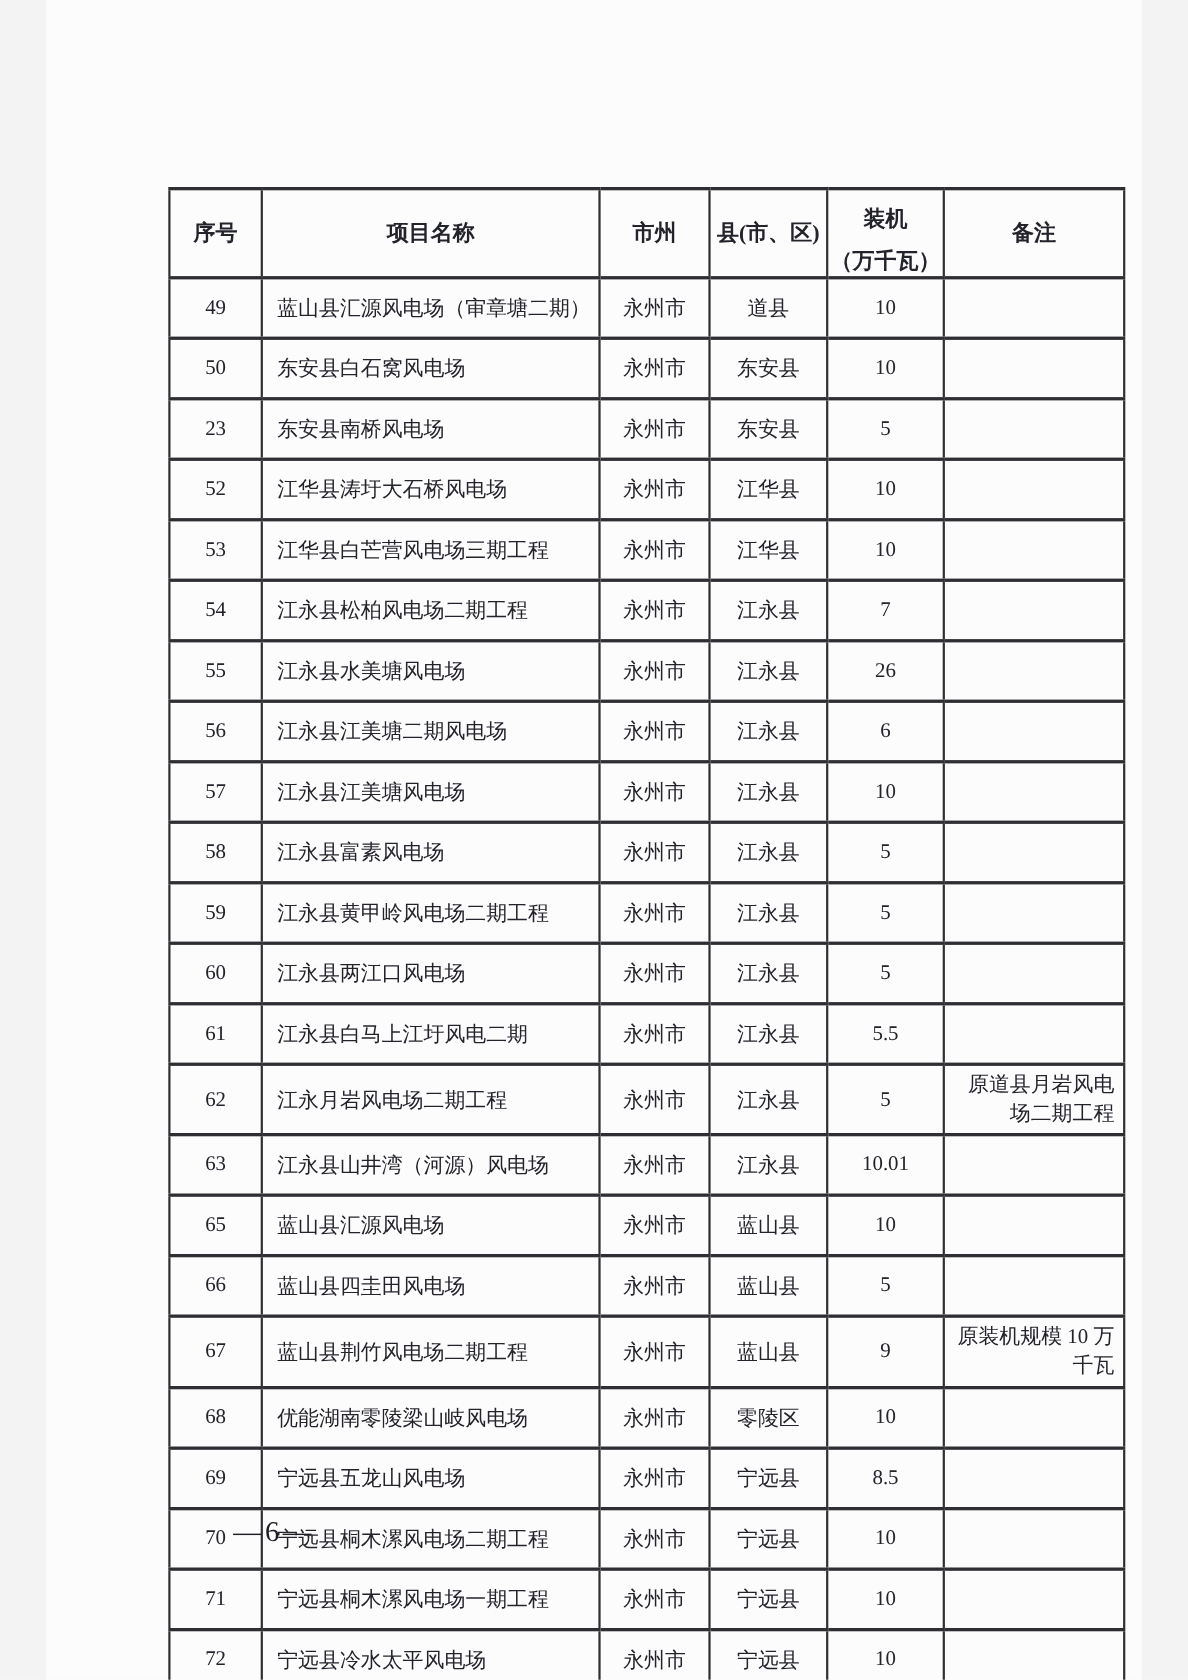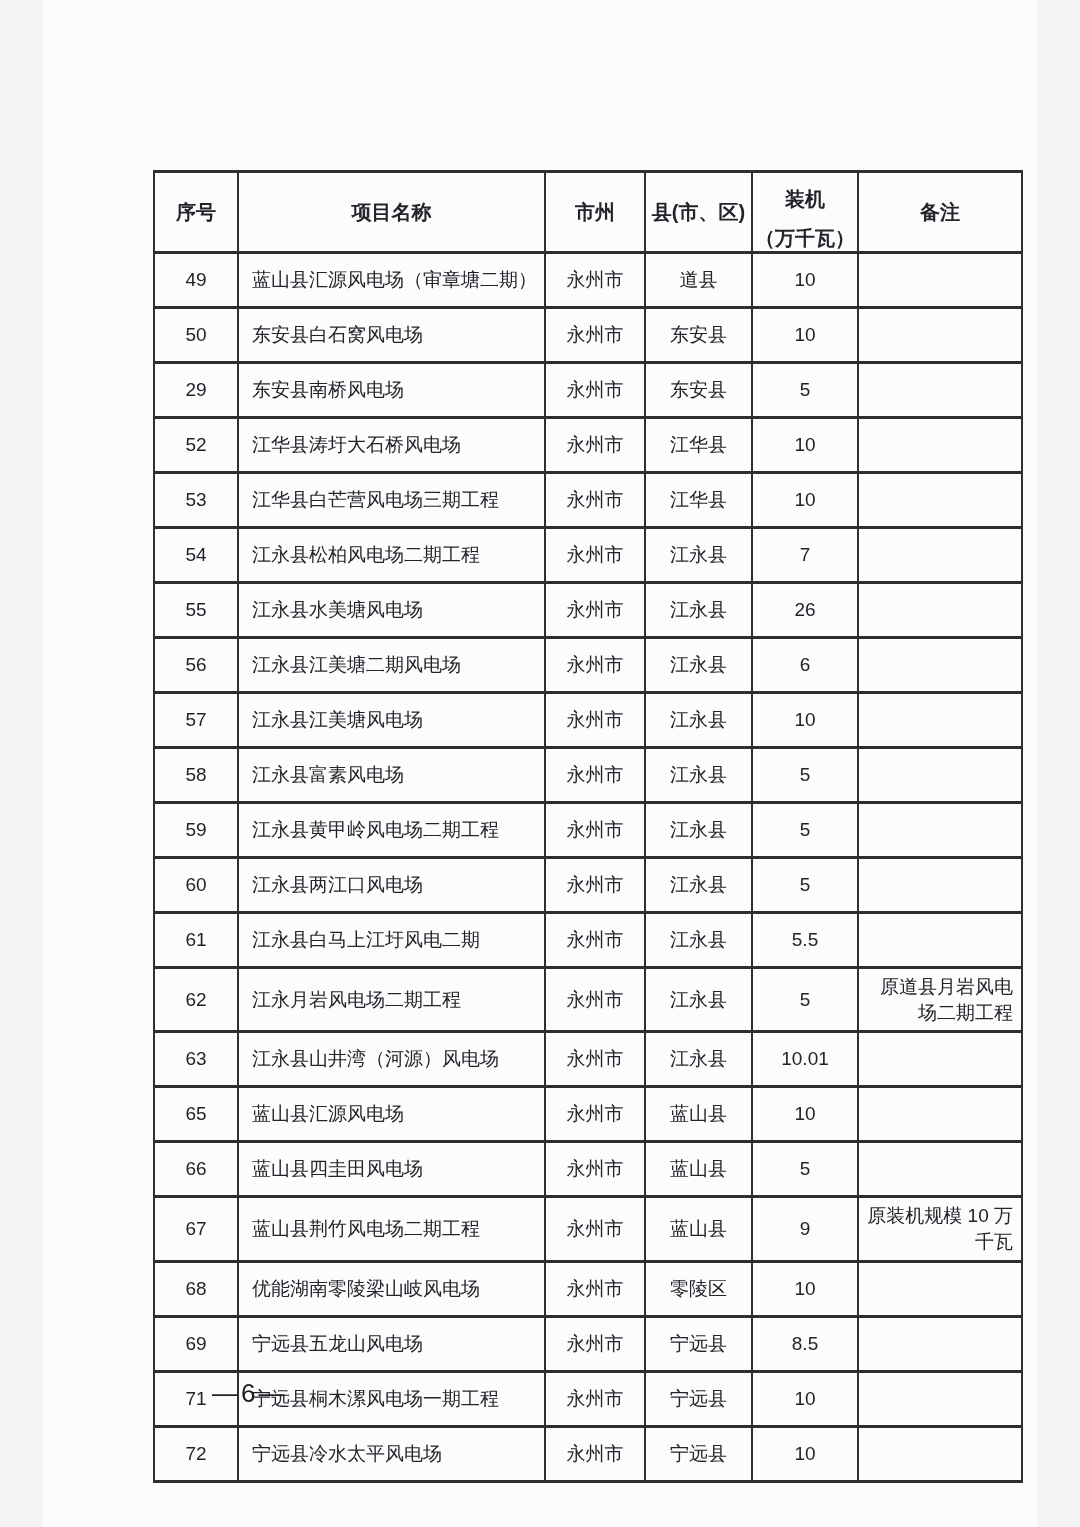--- a/index.html
+++ b/index.html
@@ -3,21 +3,21 @@
 <meta charset="utf-8">
 <style>
   html, body { margin: 0; padding: 0; }
   body { background: #f3f3f3; }
   .page {
     position: relative;
     width: 996px;
     height: 1527px;
     margin: 0 auto;
     background: #fcfcfc;
-    font-family: Liberation Sans, sans-serif;
+    font-family: Liberation Serif, serif;
     color: #23232b;
     overflow: hidden;
   }
   table.doc-table {
     position: absolute;
     left: 111px;
     top: 170px;
     width: 868px;
     border-collapse: collapse;
     table-layout: fixed;
@@ -104,21 +104,21 @@
     </tr>
         <tr>
       <td class="c-index">50</td>
       <td class="c-name">东安县白石窝风电场</td>
       <td class="c-city">永州市</td>
       <td class="c-county">东安县</td>
       <td class="c-capacity">10</td>
       <td class="c-remark"></td>
     </tr>
         <tr>
-      <td class="c-index">29</td>
+      <td class="c-index">23</td>
       <td class="c-name">东安县南桥风电场</td>
       <td class="c-city">永州市</td>
       <td class="c-county">东安县</td>
       <td class="c-capacity">5</td>
       <td class="c-remark"></td>
     </tr>
         <tr>
       <td class="c-index">52</td>
       <td class="c-name">江华县涛圩大石桥风电场</td>
       <td class="c-city">永州市</td>
@@ -248,20 +248,28 @@
     </tr>
         <tr>
       <td class="c-index">69</td>
       <td class="c-name">宁远县五龙山风电场</td>
       <td class="c-city">永州市</td>
       <td class="c-county">宁远县</td>
       <td class="c-capacity">8.5</td>
       <td class="c-remark"></td>
     </tr>
         <tr>
+      <td class="c-index">70</td>
+      <td class="c-name">宁远县桐木漯风电场二期工程</td>
+      <td class="c-city">永州市</td>
+      <td class="c-county">宁远县</td>
+      <td class="c-capacity">10</td>
+      <td class="c-remark"></td>
+    </tr>
+        <tr>
       <td class="c-index">71</td>
       <td class="c-name">宁远县桐木漯风电场一期工程</td>
       <td class="c-city">永州市</td>
       <td class="c-county">宁远县</td>
       <td class="c-capacity">10</td>
       <td class="c-remark"></td>
     </tr>
         <tr>
       <td class="c-index">72</td>
       <td class="c-name">宁远县冷水太平风电场</td>

